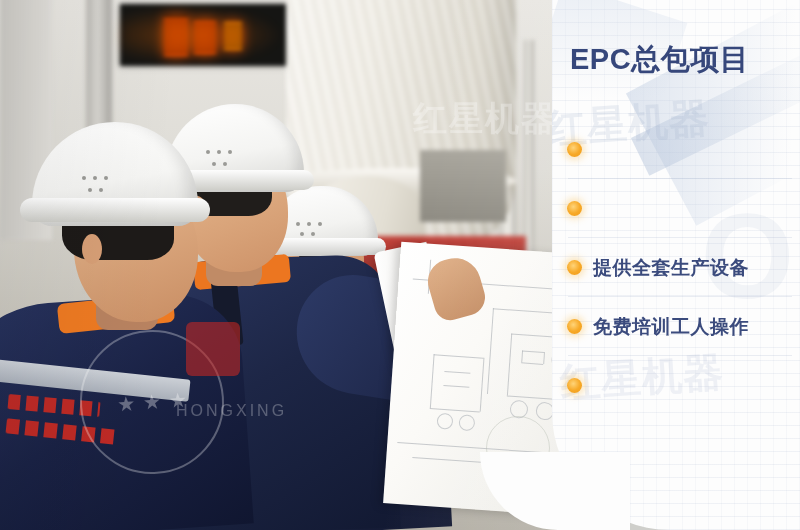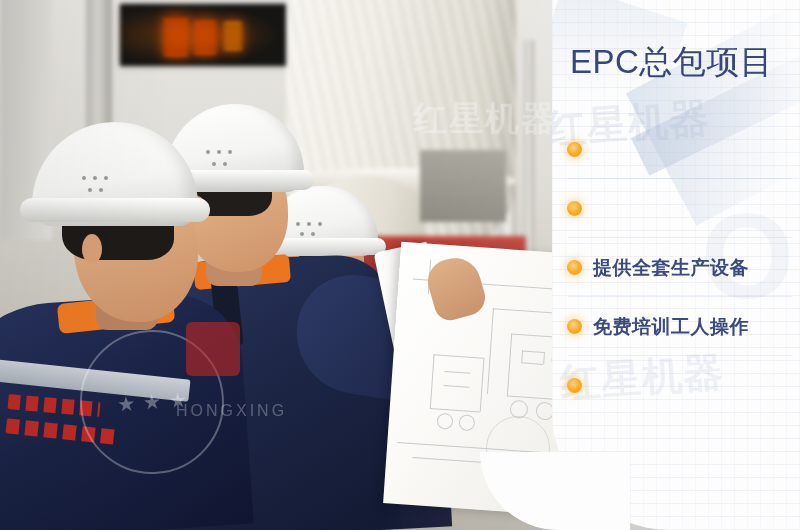--- a/index.html
+++ b/index.html
@@ -187,21 +187,21 @@
     background:linear-gradient(160deg,rgba(205,216,232,.40),rgba(255,255,255,0) 75%);
     transform:rotate(18deg);}
   .panel-wm{position:absolute;left:-6px;top:96px;font-size:40px;font-weight:bold;
     color:rgba(150,165,195,.17);letter-spacing:1px;white-space:nowrap;transform:rotate(-4deg);}
   .panel-wm2{position:absolute;left:8px;top:350px;font-size:40px;font-weight:bold;
     color:rgba(150,165,195,.14);letter-spacing:1px;white-space:nowrap;transform:rotate(-4deg);}
   .panel-wmO{position:absolute;right:6px;top:196px;font-size:120px;font-weight:bold;
     color:rgba(150,168,200,.10);line-height:1;}
 
   .panel-title{position:absolute;left:18px;top:40px;width:212px;
-    font-size:33px;font-weight:normal;color:#36477b;letter-spacing:.5px;white-space:nowrap;}
+    font-size:29px;font-weight:bold;color:#36477b;letter-spacing:.5px;white-space:nowrap;}
 
   .feature-list{position:absolute;left:0;top:120px;width:248px;}
   .feature{position:relative;display:flex;align-items:center;height:59px;padding-left:15px;}
   .feature:not(:last-child):after{content:"";position:absolute;left:16px;right:8px;bottom:0;height:1px;
     background:rgba(130,150,185,.16);}
   .bullet{position:relative;width:15px;height:15px;flex:0 0 15px;margin-right:11px;border-radius:50%;
     background:radial-gradient(circle at 42% 38%,#ffd479 0%,#f7a927 52%,#f09b18 100%);
     box-shadow:0 0 7px 3px rgba(250,186,70,.35);}
   .feature-label{font-size:19px;color:#3b4b7d;font-weight:bold;letter-spacing:.5px;white-space:nowrap;}
 

